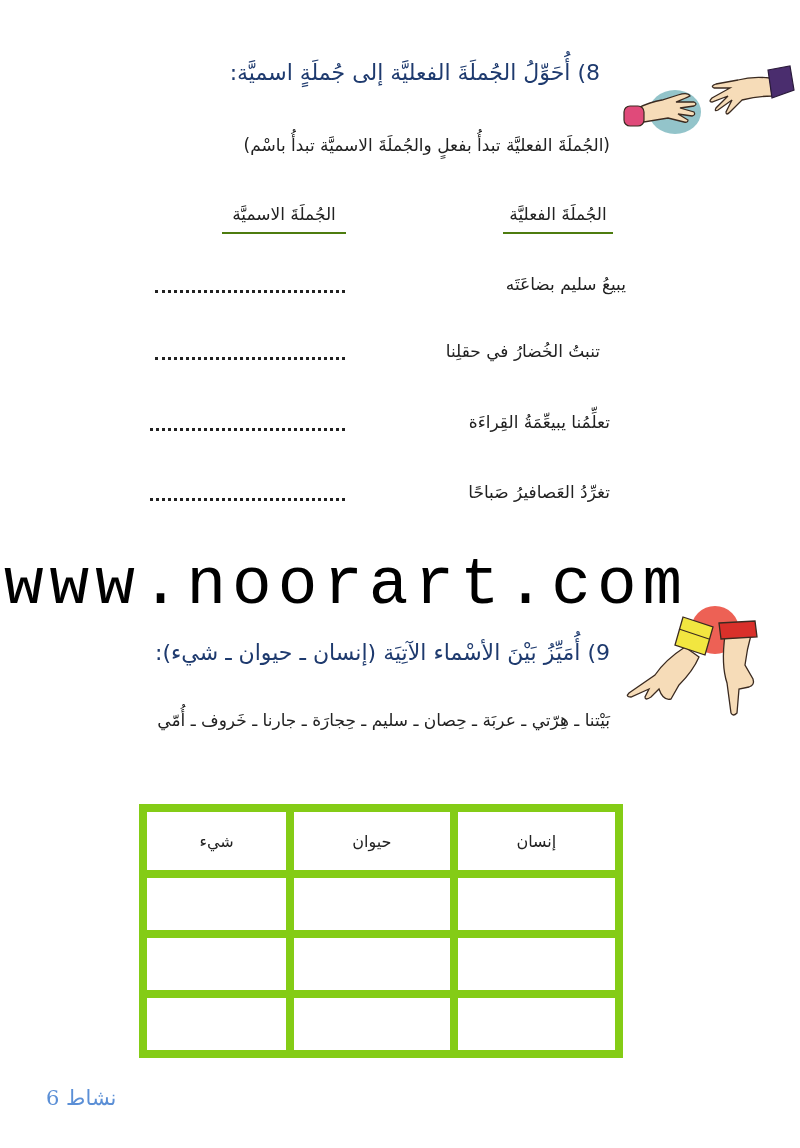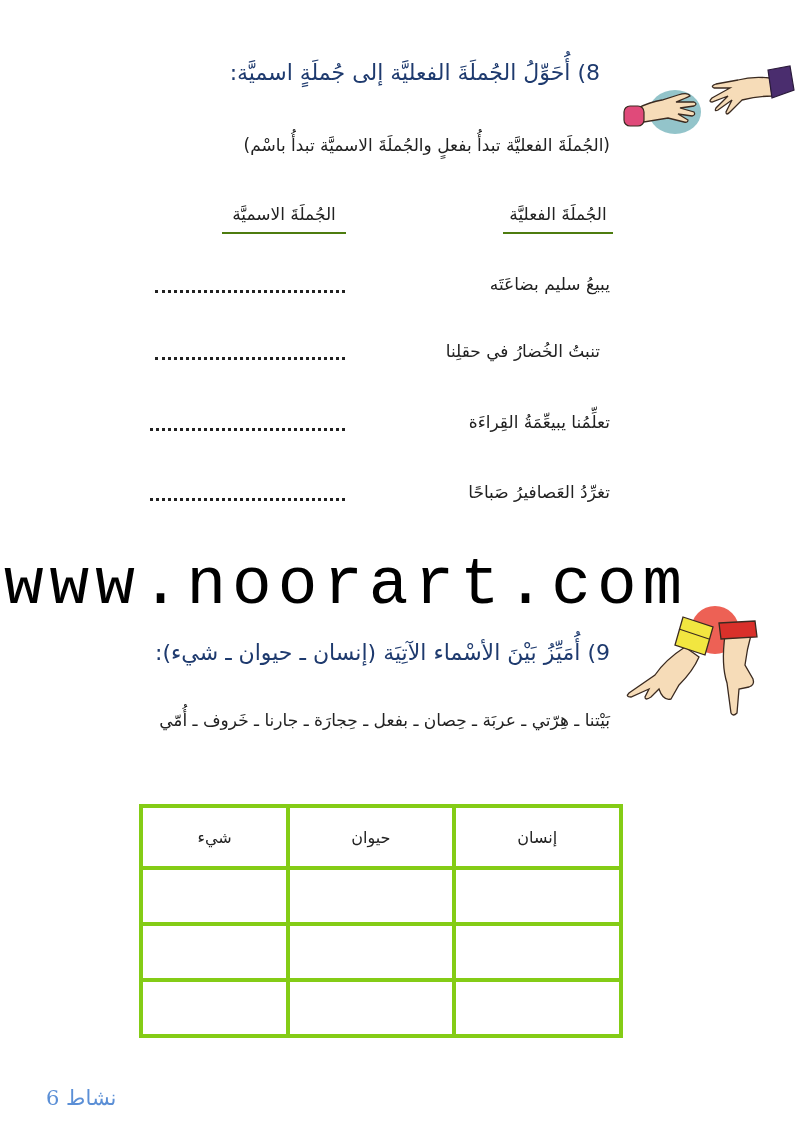--- a/index.html
+++ b/index.html
@@ -32,21 +32,21 @@
       white-space: nowrap;
     }
 
     .wordlist { font-size: 17px; color: #222; text-align: right; }
 
     table.grid {
       border-collapse: collapse; direction: rtl;
       position: absolute; left: 139px; top: 804px; width: 484px;
     }
     table.grid td, table.grid th {
-      border: 4px solid #84cc16;
+      border: 8px solid #84cc16;
       font-weight: normal; font-size: 16px; color: #222;
       text-align: center;
     }
     table.grid th { height: 56px; }
     table.grid td { height: 50px; }
 
     .page-num {
       font-family: "DejaVu Serif", serif;
       font-size: 21px; color: #5b8fd6;
     }
@@ -66,21 +66,21 @@
   </svg>
 </div>
 
 <div class="abs rtl title" style="right:200px; top:60px;">8) أُحَوِّلُ الجُملَةَ الفعليَّة إلى جُملَةٍ اسميَّة:</div>
 
 <div class="abs rtl note" style="right:190px; top:135px;">(الجُملَةَ الفعليَّة تبدأُ بفعلٍ والجُملَةَ الاسميَّة تبدأُ باسْم)</div>
 
 <div class="abs rtl col-head" style="left:503px; top:204px; width:110px;">الجُملَةَ الفعليَّة</div>
 <div class="abs rtl col-head" style="left:222px; top:204px; width:124px;">الجُملَةَ الاسميَّة</div>
 
-<div class="abs rtl sentence" style="right:190px; top:274px;">يبيعُ سليم بضاعَتَه</div>
+<div class="abs rtl sentence" style="right:174px; top:274px;">يبيعُ سليم بضاعَتَه</div>
 <div class="abs dots" style="left:155px; top:290px; width:190px;"></div>
 
 <div class="abs rtl sentence" style="right:200px; top:341px;">تنبتُ الخُضارُ في حقلِنا</div>
 <div class="abs dots" style="left:155px; top:357px; width:190px;"></div>
 
 <div class="abs rtl sentence" style="right:190px; top:412px;">تعلِّمُنا يبيعِّمَةُ القِراءَة</div>
 <div class="abs dots" style="left:150px; top:428px; width:195px;"></div>
 
 <div class="abs rtl sentence" style="right:190px; top:482px;">تغرِّدُ العَصافيرُ صَباحًا</div>
 <div class="abs dots" style="left:150px; top:498px; width:195px;"></div>
@@ -95,21 +95,21 @@
     <path d="M68 12 L98 22 L90 50 L60 40 Z" fill="#f2e640" stroke="#3a2a20" stroke-width="1.3"></path>
     <line x1="64" y1="24" x2="94" y2="34" stroke="#3a2a20" stroke-width="1.2"></line>
 
     <path d="M110 30 Q106 60 112 78 L116 108 Q118 112 122 108 L124 84 L134 82 Q140 80 138 74 L130 60 Q132 44 136 30 Z" fill="#f6dcb8" stroke="#3a2a20" stroke-width="1.3"></path>
     <path d="M104 18 L140 16 L142 32 L106 34 Z" fill="#d9302a" stroke="#3a2a20" stroke-width="1.3"></path>
   </svg>
 </div>
 
 <div class="abs rtl title" style="right:190px; top:640px;">9) أُمَيِّزُ بَيْنَ الأسْماء الآتِيَة (إنسان ـ حيوان ـ شيء):</div>
 
-<div class="abs rtl wordlist" style="right:190px; top:710px;">بَيْتنا ـ هِرّتي ـ عربَة ـ حِصان ـ بفعل ـ حِجارَة ـ جارنا ـ خَروف ـ أُمّي</div>
+<div class="abs rtl wordlist" style="right:190px; top:710px;">بَيْتنا ـ هِرّتي ـ عربَة ـ حِصان ـ سليم ـ حِجارَة ـ جارنا ـ خَروف ـ أُمّي</div>
 
 <table class="grid">
   <thead>
     <tr>
       <th>إنسان</th>
       <th>حيوان</th>
       <th>شيء</th>
     </tr>
   </thead>
   <tbody>

